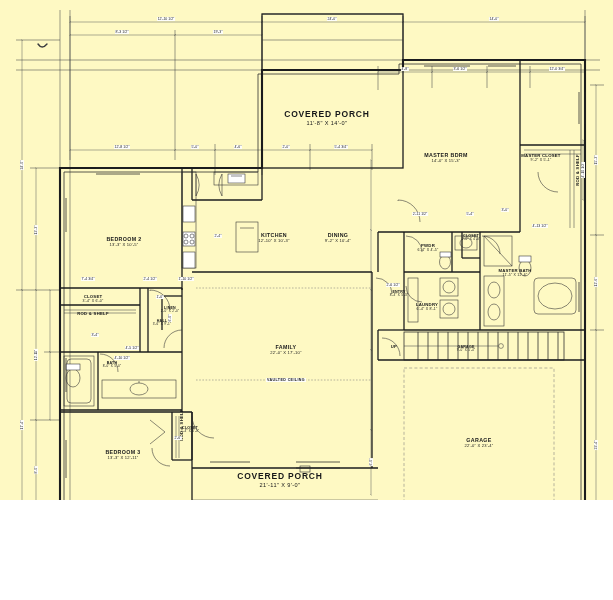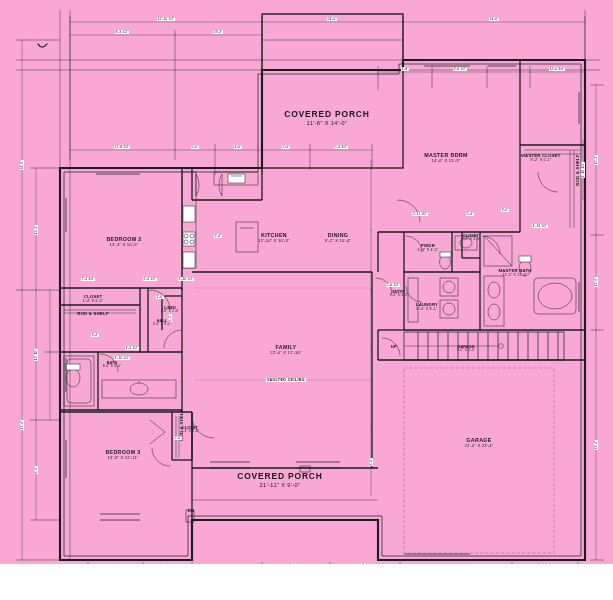--- a/index.html
+++ b/index.html
@@ -6,22 +6,22 @@
     margin: 0;
     padding: 0;
     background: #ffffff;
   }
   body {
     font-family: "Liberation Sans", sans-serif;
   }
   #plan {
     position: relative;
     width: 613px;
-    height: 564px;
-    background: #f9a8d4;
+    height: 500px;
+    background: #fef9c3;
     overflow: hidden;
   }
   #plan svg {
     position: absolute;
     left: 0;
     top: 0;
   }
   .lbl {
     position: absolute;
     text-align: center;

